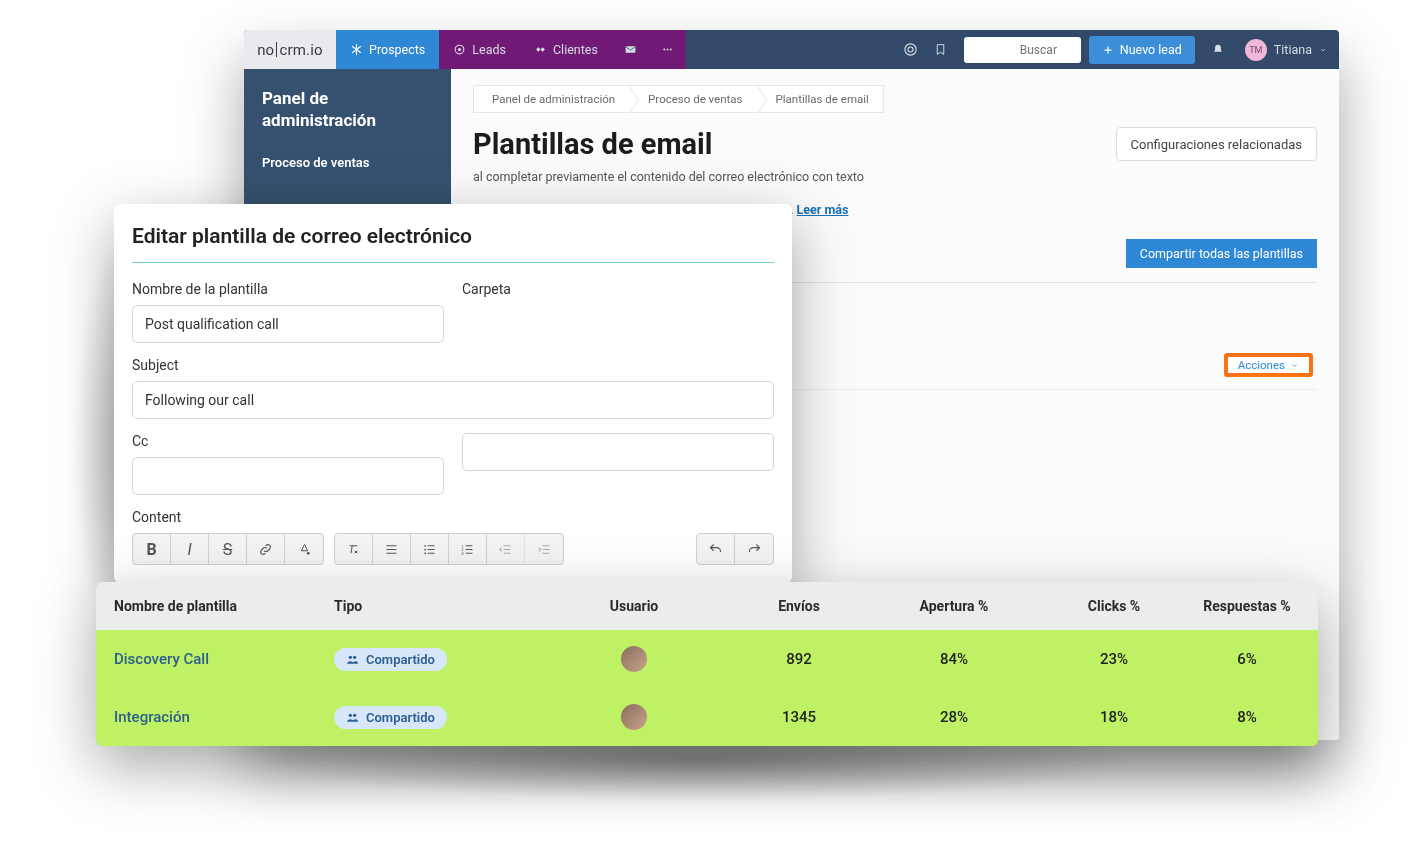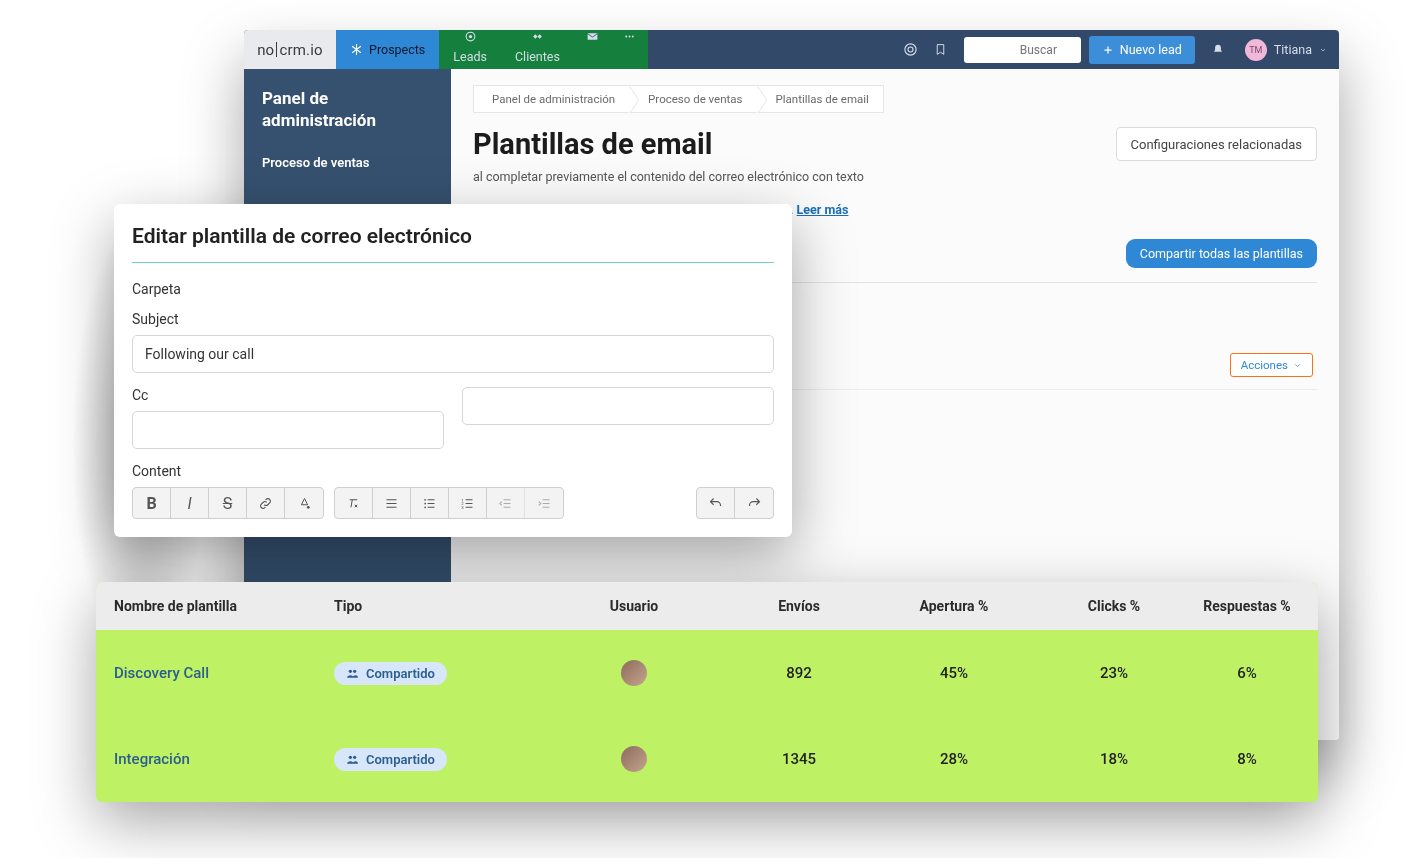--- a/index.html
+++ b/index.html
@@ -8,22 +8,22 @@
   
   .grain { position:absolute; background:radial-gradient(closest-side,rgba(0,0,0,.28),transparent 68%); filter:contrast(120%) brightness(95%); mix-blend-mode:multiply; }
 
   
   .window { position:absolute; left:244px; top:30px; width:1095px; height:710px; background:#f8f8f8; border-radius:4px; overflow:hidden; box-shadow:0 30px 60px rgba(0,0,0,.35); }
   .appbar { height:39px; background:#32496a; display:flex; align-items:center; font-size:12.5px; color:#d5dde7; }
   .logo { width:92px; height:39px; background:#e8eaed; display:flex; align-items:center; justify-content:center; font-size:15px; color:#3a3a3a; letter-spacing:.2px; }
   .logo .bar{ display:inline-block;width:1px;height:15px;background:#3a3a3a;margin:0 2px; }
   .nav { display:flex; height:39px; }
   .nav-item { display:flex; align-items:center; gap:6px; padding:0 14px; cursor:pointer; }
-  .nav-item.active { background:#2f88d6; color:#0f172a; }
-  .nav-item.prim { background:#15803d;flex-direction:column; }
+  .nav-item.active { background:#2f88d6; color:#ffffff; }
+  .nav-item.prim { background:#701a75; }
   .ic { width:13px; height:13px; display:inline-flex; }
   .ic svg{width:100%;height:100%;}
   .spacer{flex:1;}
   .app-icn{width:30px;display:flex;align-items:center;justify-content:center;cursor:pointer;}
   .search{display:flex;align-items:center;background:#fff;border-radius:3px;height:26px;width:117px;margin:0 8px;padding-left:48px;}
   .search input{border:0;outline:0;font-size:12px;padding:0 8px;width:88px;background:transparent;}
   .search .sbtn{width:26px;display:flex;align-items:center;justify-content:center;height:100%;border-left:1px solid #e3e3e3;}
   .newlead{background:#3d8ed9;color:#fff;height:28px;border:0;border-radius:3px;display:flex;align-items:center;gap:6px;padding:0 13px;font-size:12.5px;cursor:pointer;}
   .user{display:flex;align-items:center;gap:7px;padding:0 12px;cursor:pointer;}
   .avatar-sm{width:22px;height:22px;border-radius:50%;background:#f2b8d9;display:flex;align-items:center;justify-content:center;font-size:9px;color:#7d4a67;}
@@ -41,47 +41,47 @@
   .crumb:after{content:"";position:absolute;right:-9px;top:0;width:0;height:0;border-top:14px solid transparent;border-bottom:14px solid transparent;border-left:9px solid #fff;z-index:2;}
   .crumb:before{content:"";position:absolute;right:-10px;top:0;width:0;height:0;border-top:14px solid transparent;border-bottom:14px solid transparent;border-left:9px solid #e6e6e6;z-index:1;}
   .crumb:last-child:after,.crumb:last-child:before{display:none;}
   .pagehead{display:flex;align-items:flex-start;justify-content:space-between;margin-bottom:8px;}
   .pagehead h1{font-size:29px;font-weight:700;color:#1c1c1c;}
   .btn-outline{background:#fff;border:1px solid #dcdcdc;border-radius:4px;height:34px;padding:0 14px;font-size:13px;color:#444;cursor:pointer;}
   .helptext{font-size:12.5px;color:#555;margin-bottom:18px;}
   .inbox-note{font-size:12.5px;color:#555;margin-bottom:22px;}
   .inbox-note a{color:#1a6fb7;font-weight:700;text-decoration:underline;}
   .sharebar{display:flex;justify-content:flex-end;border-bottom:1px solid #e3e3e3;padding-bottom:14px;margin-bottom:20px;}
-  .btn-primary{background:#2f88d6;color:#fff;border:0;border-radius:9px;height:29px;padding:0 14px;font-size:12.5px;cursor:pointer;}
+  .btn-primary{background:#2f88d6;color:#fff;border:0;border-radius:0;height:29px;padding:0 14px;font-size:12.5px;cursor:pointer;}
   .add-tpl{display:inline-flex;align-items:center;gap:6px;border:1px solid #6fbf73;color:#3d9241;background:#fff;border-radius:3px;height:26px;padding:0 10px;font-size:12px;cursor:pointer;}
   .tpl-row{display:flex;align-items:center;justify-content:space-between;border-bottom:1px solid #ececec;padding:12px 4px;}
   .tpl-row .tl{font-size:12.5px;color:#333;}
   .tpl-row .tl b{color:#222;}
-  .actions-btn{border:1px solid #f97316;color:#2f88d6;background:#fff;border-radius:3px;height:24px;padding:0 10px;font-size:11.5px;display:flex;align-items:center;gap:5px;cursor:pointer;}
+  .actions-btn{border:4px solid #f97316;color:#2f88d6;background:#fff;border-radius:3px;height:24px;padding:0 10px;font-size:11.5px;display:flex;align-items:center;gap:5px;cursor:pointer;}
 
   
   .modal{position:absolute;left:114px;top:204px;width:678px;background:#fff;border-radius:6px;box-shadow:0 20px 60px rgba(0,0,0,.35);padding:20px 18px 18px;}
   .modal h2{font-size:21px;color:#222;font-weight:600;padding-bottom:14px;border-bottom:1px solid #6fd0c7;margin-bottom:18px;}
   .row2{display:flex;gap:18px;}
   .field{display:flex;flex-direction:column;gap:8px;margin-bottom:14px;}
   .field.half{flex:1;}
   .field label{font-size:14px;color:#333;}
   .input, .select{height:38px;border:1px solid #d6d6d6;border-radius:5px;padding:0 12px;font-size:14px;color:#333;background:#fff;outline:none;}
   .select{display:flex;align-items:center;justify-content:space-between;cursor:pointer;}
   .toolbar{display:flex;gap:10px;align-items:center;}
   .tb-grp{display:flex;border:1px solid #cfcfcf;border-radius:4px;overflow:hidden;background:#f3f3f3;}
   .tb-btn{width:38px;height:30px;display:flex;align-items:center;justify-content:center;border-right:1px solid #cfcfcf;cursor:pointer;color:#555;}
   .tb-btn:last-child{border-right:0;}
   .tb-grp.right{margin-left:auto;}
 
   
   .stats{position:absolute;left:96px;top:582px;width:1222px;background:#bef264;border-radius:6px;box-shadow:0 20px 60px rgba(0,0,0,.35);overflow:hidden;}
   .stats-head{display:grid;grid-template-columns:220px 210px 180px 150px 160px 160px 1fr;background:#ececec;padding:16px 18px;font-size:14px;font-weight:700;color:#2b2b2b;}
   .stats-head div:nth-child(n+4){text-align:center;}
-  .stats-row{display:grid;grid-template-columns:220px 210px 180px 150px 160px 160px 1fr;padding:30px 18px;font-size:15px;color:#222;align-items:center;}
+  .stats-row{display:grid;grid-template-columns:220px 210px 180px 150px 160px 160px 1fr;padding:16px 18px;font-size:15px;color:#222;align-items:center;}
   .stats-row .nm{color:#2c5e8f;font-weight:500;}
   .badge{display:inline-flex;align-items:center;gap:7px;background:#d7e6f8;color:#2c5e8f;border-radius:14px;padding:4px 12px;font-size:13px;font-weight:600;}
   .uavatar{width:26px;height:26px;border-radius:50%;background:linear-gradient(135deg,#8a6b5b,#c7a58e);margin:0 auto;}
   .stats-row div:nth-child(n+4){text-align:center;font-weight:500;}
 
   svg{fill:currentColor;}
 </style>
 </head>
 <body>
 
@@ -220,20 +220,24 @@
             </svg>
         </button>
       </div>
     </div>
   </div>
 </div>
 
 <div class="modal">
   <h2>Editar plantilla de correo electrónico</h2>
   <div class="row2">
+    <div class="field half">
+      <label>Nombre de la plantilla</label>
+      <input class="input" value="Post qualification call" style="">
+    </div>
     <div class="field half">
       <label>Carpeta</label>
     </div>
   </div>
   <div class="field">
     <label>Subject</label>
     <input class="input" value="Following our call" style="">
   </div>
   <div class="row2">
     <div class="field half">
@@ -340,21 +344,21 @@
             <circle cx="8" cy="8" r="3"></circle>
             <circle cx="16" cy="8" r="3"></circle>
             <path d="M2 20c0-3 3-5 6-5s6 2 6 5M12 20c0-3 3-5 6-5s4 2 4 5"></path>
           </svg>
           <span>Compartido</span>
         </span></div>
     <div>
         <div class="uavatar"></div>
       </div>
     <div>892</div>
-    <div>45%</div>
+    <div>84%</div>
     <div>23%</div>
     <div>6%</div>
   </div>
   <div class="stats-row">
     <div class="nm">Integración</div>
     <div><span class="badge">
           <svg viewBox="0 0 24 24" width="13" height="13">
             <circle cx="8" cy="8" r="3"></circle>
             <circle cx="16" cy="8" r="3"></circle>
             <path d="M2 20c0-3 3-5 6-5s6 2 6 5M12 20c0-3 3-5 6-5s4 2 4 5"></path>

